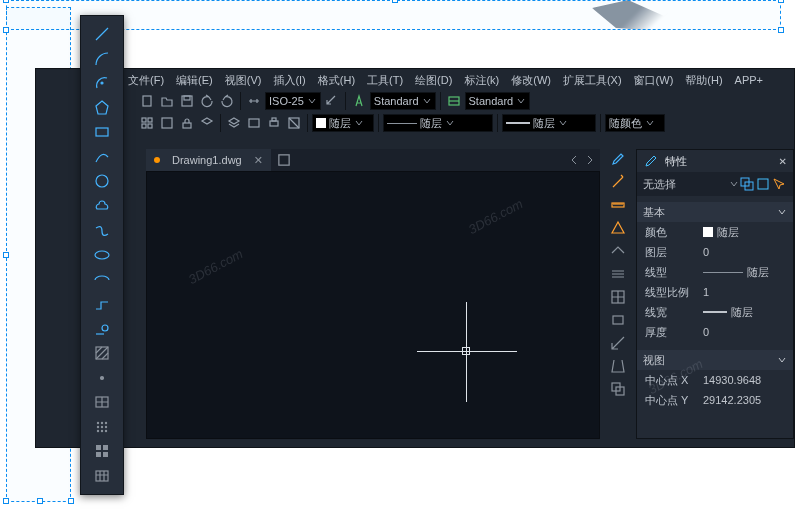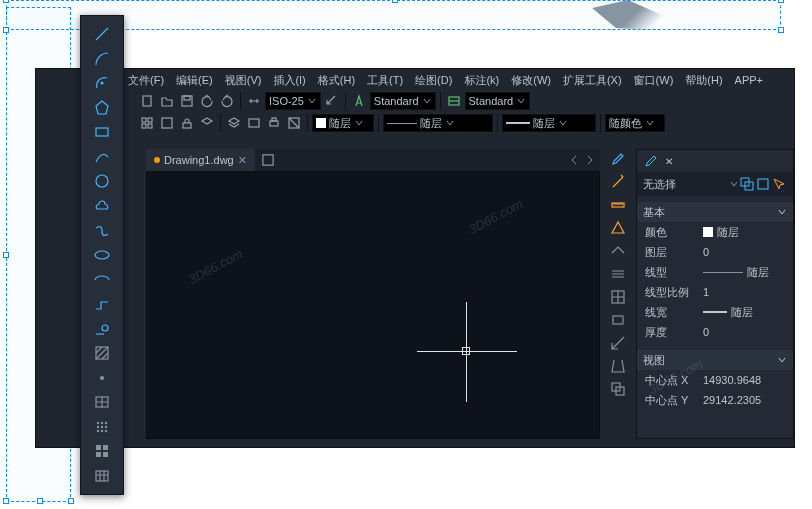--- a/index.html
+++ b/index.html
@@ -24,21 +24,21 @@
   .tb1,.tb2{position:absolute;left:100px;right:0;height:22px;display:flex;align-items:center;padding-left:2px;background:#1f2630;gap:2px;}
   .tb1{top:21px;}
   .tb2{top:43px;}
   .tb-btn{width:18px;height:18px;display:flex;align-items:center;justify-content:center;}
   .tb-btn svg{width:14px;height:14px;stroke:#96a0ac;fill:none;stroke-width:1.2;}
   .combo{display:flex;align-items:center;height:18px;background:#000000;border:1px solid #0f1318;padding:0 3px;gap:3px;}
   .combo .lbl{color:#bcc3cc;white-space:nowrap;}
   .combo .arr{width:10px;stroke:#8a929c;}
   .sep{width:1px;height:18px;background:#0f1318;margin:0 2px;}
   .doc{position:absolute;left:110px;top:80px;width:454px;height:22px;display:flex;align-items:center;background:#1a202a;}
-  .tab{display:flex;align-items:center;gap:4px;height:22px;padding:0 8px;background:#262e3a;}
+  .tab{display:flex;align-items:center;gap:12px;height:22px;padding:0 8px;background:#262e3a;}
   .tab .dot{width:6px;height:6px;border-radius:50%;background:#ff9500;}
   .tab .x{color:#8a929c;}
   .addtab{width:18px;height:18px;display:flex;align-items:center;justify-content:center;margin-left:4px;}
   .doc-arrows{margin-left:auto;display:flex;gap:4px;padding-right:4px;}
   .da{width:12px;height:12px;stroke:#8a929c;}
   .canvas{position:absolute;left:110px;top:102px;width:454px;height:268px;background:#0e131b;border:1px solid #0a0d12;}
   .cross-h{position:absolute;left:270px;top:179px;width:100px;height:1px;background:#dfe4ea;}
   .cross-v{position:absolute;left:319px;top:130px;width:1px;height:100px;background:#dfe4ea;}
   .pick{position:absolute;left:315px;top:175px;width:8px;height:8px;border:1px solid #dfe4ea;}
   .right{position:absolute;left:570px;top:80px;width:26px;height:290px;display:flex;flex-direction:column;align-items:center;gap:5px;padding-top:2px;}
@@ -431,20 +431,21 @@
           <rect x="2" y="2" width="8" height="8"></rect>
           <rect x="6" y="6" width="8" height="8"></rect>
         </svg></div>
   </div>
 
   <div class="props">
     <div class="props-hd">
       <svg class="brush" viewBox="0 0 16 16">
           <path d="M3 13l3-1 7-7-2-2-7 7Z"></path>
         </svg>
+      <span class="ttl">特性</span>
       <span class="cls">✕</span>
     </div>
     <div class="props-sel">
       <span class="val">无选择</span>
       <svg class="arr" viewBox="0 0 10 10" style="stroke:#8a929c;width:10px">
           <path d="M2 3L5 7L8 3" fill="none"></path>
         </svg>
       <svg class="ic" viewBox="0 0 16 16">
           <rect x="2" y="2" width="8" height="8"></rect>
           <rect x="6" y="6" width="8" height="8"></rect>

